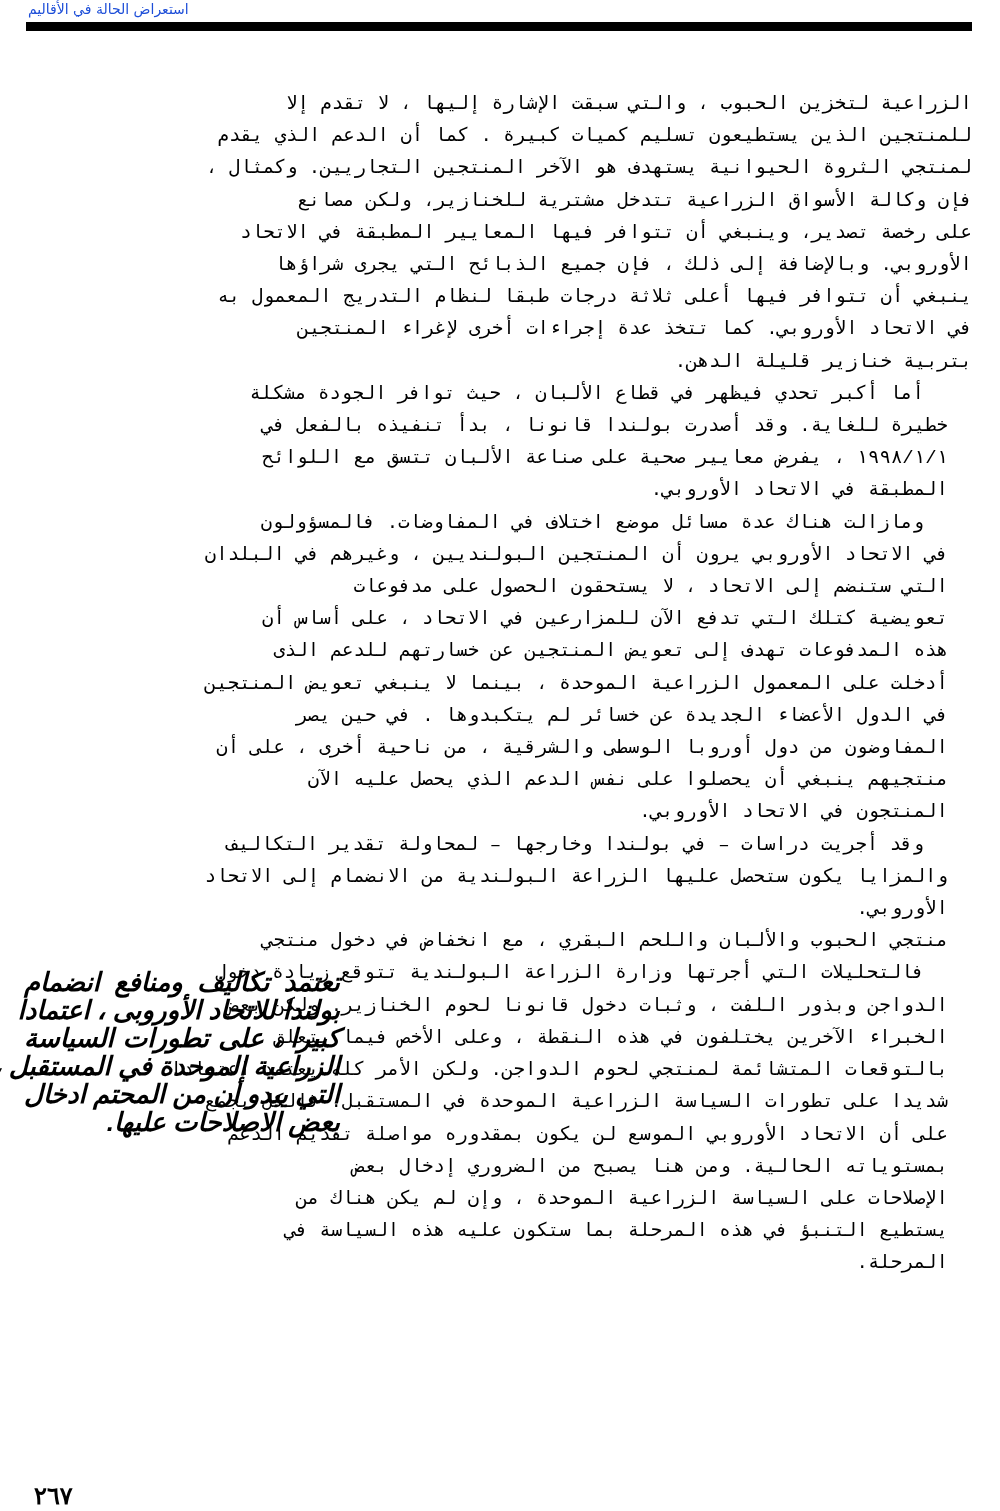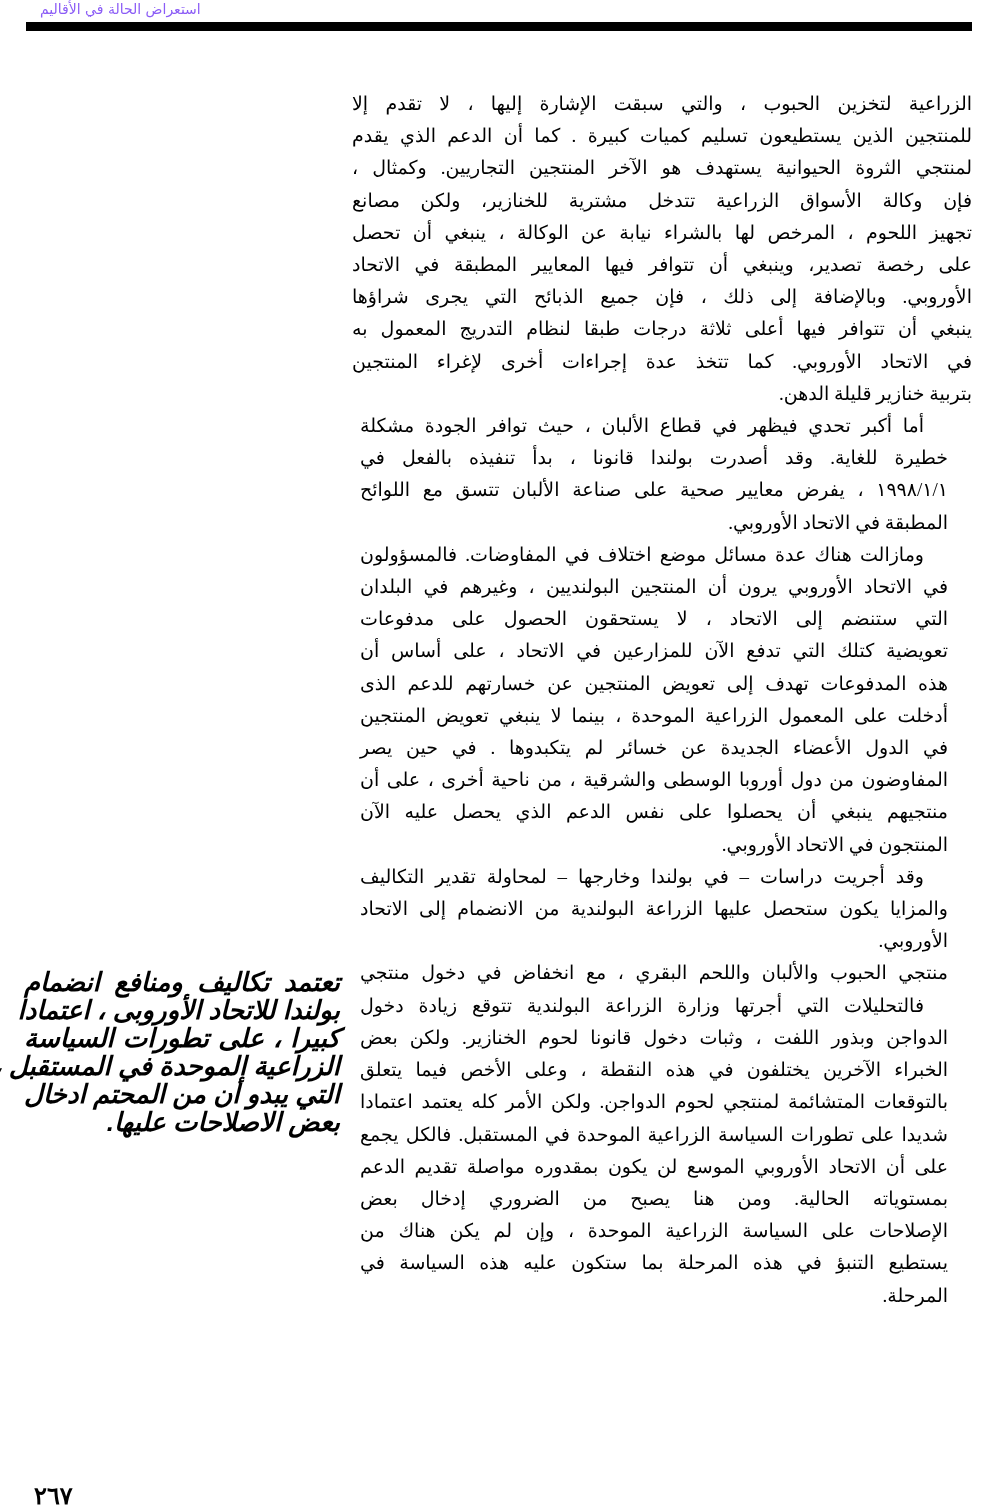--- a/index.html
+++ b/index.html
@@ -1,31 +1,31 @@
 <!DOCTYPE html>
 <html><head>
 <meta charset="utf-8">
 <style>
   html, body { margin: 0; padding: 0; background: #ffffff; }
   body {
     width: 1000px; height: 1511px; position: relative; overflow: hidden;
     font-family: "DejaVu Sans", sans-serif; color: #000;
   }
   .running-header {
-    position: absolute; left: 40px; top: 0px;
+    position: absolute; left: 28px; top: 0px;
     font-size: 14px; line-height: 18px; direction: rtl;
-    font-family: "DejaVu Sans", sans-serif; color: #8b5cf6;
+    font-family: "DejaVu Sans", sans-serif; color: #1d4ed8;
   }
   .header-rule {
     position: absolute; left: 26px; top: 22px; width: 946px; height: 9px; background: #000;
   }
   .main-column {
     position: absolute; left: 352px; top: 88px; width: 620px;
     direction: rtl; text-align: justify; text-align-last: right;
-    font-family: Liberation Serif, serif; font-size: 19px; line-height: 32.2px;
+    font-family: Liberation Mono, monospace; font-size: 19px; line-height: 32.2px;
   }
   .main-column p { margin: 0; }
   .main-column p.indent { text-indent: 24px; margin-left: 8px; }
   .main-column .line { display: block; text-align: justify; text-align-last: justify; white-space: nowrap; }
   .main-column .line.last { text-align-last: right; }
   .pull-quote {
     position: absolute; left: 24px; top: 968px; width: 316px;
     direction: rtl; text-align: justify;
     font-family: Liberation Sans, sans-serif; font-weight: bold; font-style: italic;
     font-size: 26px; line-height: 28px;
@@ -43,21 +43,20 @@
 
 <div class="running-header">استعراض الحالة في الأقاليم</div>
 <div class="header-rule"></div>
 
 <div class="main-column">
   <p>
     <span class="line">الزراعية لتخزين الحبوب ، والتي سبقت الإشارة إليها ، لا تقدم إلا</span>
     <span class="line">للمنتجين الذين يستطيعون تسليم كميات كبيرة . كما أن الدعم الذي يقدم</span>
     <span class="line">لمنتجي الثروة الحيوانية يستهدف هو الآخر المنتجين التجاريين. وكمثال ،</span>
     <span class="line">فإن وكالة الأسواق الزراعية تتدخل مشترية للخنازير، ولكن مصانع</span>
-    <span class="line">تجهيز اللحوم ، المرخص لها بالشراء نيابة عن الوكالة ، ينبغي أن تحصل</span>
     <span class="line">على رخصة تصدير، وينبغي أن تتوافر فيها المعايير المطبقة في الاتحاد</span>
     <span class="line">الأوروبي. وبالإضافة إلى ذلك ، فإن جميع الذبائح التي يجرى شراؤها</span>
     <span class="line">ينبغي أن تتوافر فيها أعلى ثلاثة درجات طبقا لنظام التدريج المعمول به</span>
     <span class="line">في الاتحاد الأوروبي. كما تتخذ عدة إجراءات أخرى لإغراء المنتجين</span>
     <span class="line last">بتربية خنازير قليلة الدهن.</span>
   </p>
   <p class="indent">
     <span class="line" style="padding-right:24px">أما أكبر تحدي فيظهر في قطاع الألبان ، حيث توافر الجودة مشكلة</span>
     <span class="line">خطيرة للغاية. وقد أصدرت بولندا قانونا ، بدأ تنفيذه بالفعل في</span>
     <span class="line">١٩٩٨/١/١ ، يفرض معايير صحية على صناعة الألبان تتسق مع اللوائح</span>

